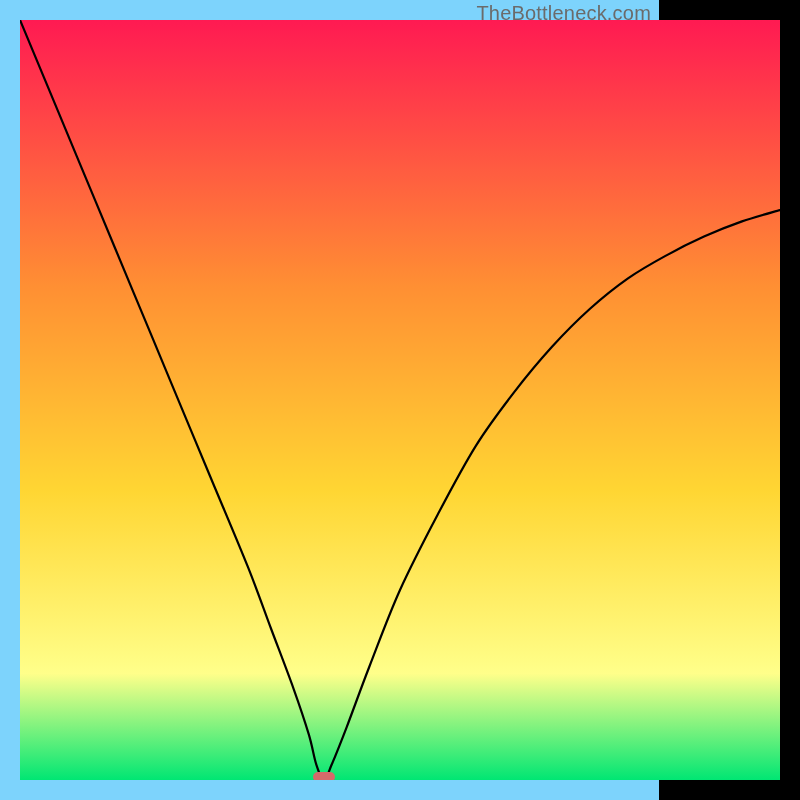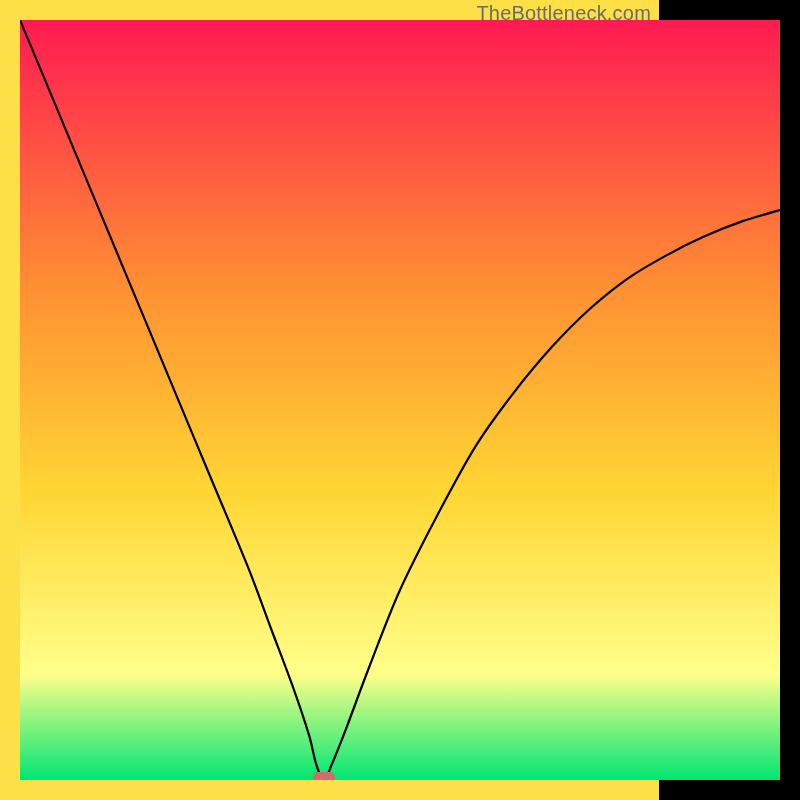--- a/index.html
+++ b/index.html
@@ -10,21 +10,21 @@
     overflow: hidden;
     background: #000;
     font-family: Arial, Helvetica, sans-serif;
   }
   .frame {
     position: absolute;
     left: 0;
     top: 0;
     width: 659px;
     height: 800px;
-    background: #fde047;
+    background: #7dd3fc;
   }
   .plot {
     position: absolute;
     left: 20px;
     top: 20px;
     width: 760px;
     height: 760px;
   }
   .watermark {
     position: absolute;

